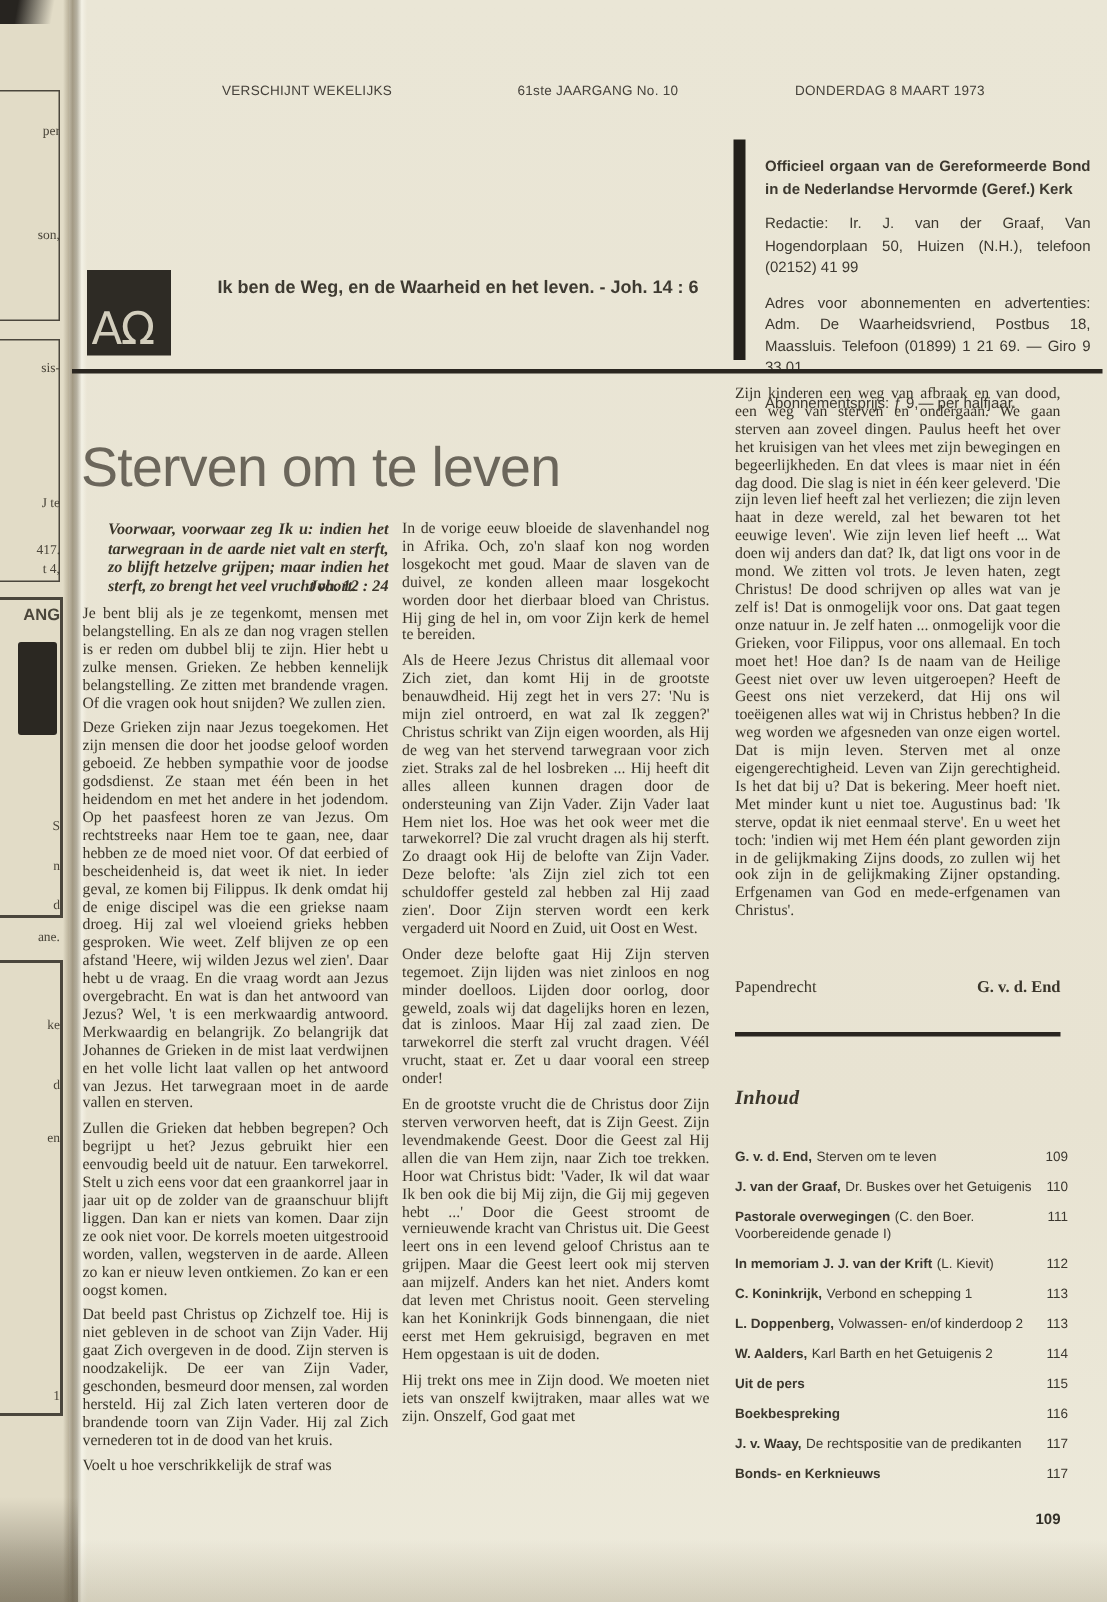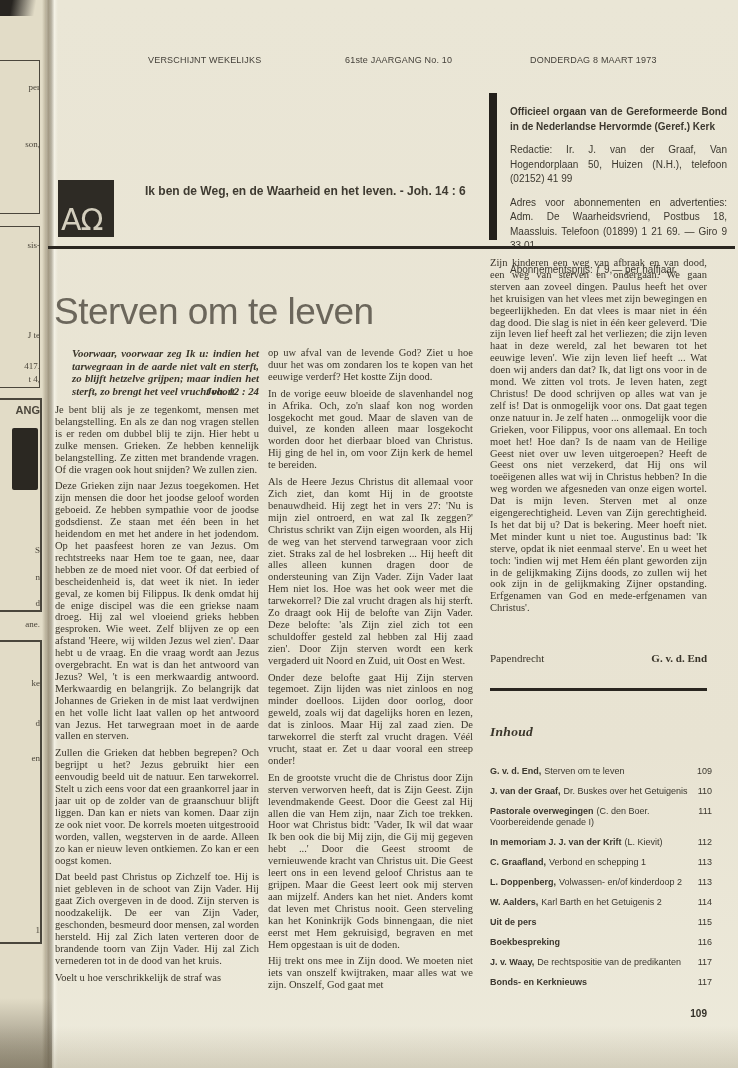--- a/index.html
+++ b/index.html
@@ -58,21 +58,21 @@
 <body>
 
 <div class="canvas">
 
   <div class="strip">
     <div class="edge-box" style="top:60px;height:152px;"></div>
     <div class="edge-box" style="top:226px;height:160px;"></div>
     <div class="edge-box" style="top:398px;height:210px;border-width:2.5px;"></div>
     <div class="edge-box" style="top:640px;height:300px;border-width:2px;"></div>
     <div class="frag" style="top:82px;">per</div>
-    <div class="frag" style="top:139px;">son,</div>
+    <div class="frag" style="top:151px;">son,</div>
     <div class="frag" style="top:240px;">sis-</div>
     <div class="frag" style="top:330px;">J te</div>
     <div class="frag" style="top:361px;">417.</div>
     <div class="frag" style="top:374px;">t 4,</div>
     <div class="frag" style="top:404px;font-weight:bold;font-family:'Liberation Sans',sans-serif;font-size:11px;">ANG</div>
     <div class="edge-glyph" style="top:428px;height:62px;"></div>
     <div class="frag" style="top:545px;">S</div>
     <div class="frag" style="top:572px;">n</div>
     <div class="frag" style="top:598px;">d</div>
     <div class="frag" style="top:619px;">ane.</div>
@@ -112,21 +112,20 @@
 
   <div class="bodycol col1">
     <p>Je bent blij als je ze tegenkomt, mensen met belangstelling. En als ze dan nog vragen stellen is er reden om dubbel blij te zijn. Hier hebt u zulke mensen. Grieken. Ze hebben kennelijk belangstelling. Ze zitten met brandende vragen. Of die vragen ook hout snijden? We zullen zien.</p>
     <p>Deze Grieken zijn naar Jezus toegekomen. Het zijn mensen die door het joodse geloof worden geboeid. Ze hebben sympathie voor de joodse godsdienst. Ze staan met één been in het heidendom en met het andere in het jodendom. Op het paasfeest horen ze van Jezus. Om rechtstreeks naar Hem toe te gaan, nee, daar hebben ze de moed niet voor. Of dat eerbied of bescheidenheid is, dat weet ik niet. In ieder geval, ze komen bij Filippus. Ik denk omdat hij de enige discipel was die een griekse naam droeg. Hij zal wel vloeiend grieks hebben gesproken. Wie weet. Zelf blijven ze op een afstand 'Heere, wij wilden Jezus wel zien'. Daar hebt u de vraag. En die vraag wordt aan Jezus overgebracht. En wat is dan het antwoord van Jezus? Wel, 't is een merkwaardig antwoord. Merkwaardig en belangrijk. Zo belangrijk dat Johannes de Grieken in de mist laat verdwijnen en het volle licht laat vallen op het antwoord van Jezus. Het tarwegraan moet in de aarde vallen en sterven.</p>
     <p>Zullen die Grieken dat hebben begrepen? Och begrijpt u het? Jezus gebruikt hier een eenvoudig beeld uit de natuur. Een tarwekorrel. Stelt u zich eens voor dat een graankorrel jaar in jaar uit op de zolder van de graanschuur blijft liggen. Dan kan er niets van komen. Daar zijn ze ook niet voor. De korrels moeten uitgestrooid worden, vallen, wegsterven in de aarde. Alleen zo kan er nieuw leven ontkiemen. Zo kan er een oogst komen.</p>
     <p>Dat beeld past Christus op Zichzelf toe. Hij is niet gebleven in de schoot van Zijn Vader. Hij gaat Zich overgeven in de dood. Zijn sterven is noodzakelijk. De eer van Zijn Vader, geschonden, besmeurd door mensen, zal worden hersteld. Hij zal Zich laten verteren door de brandende toorn van Zijn Vader. Hij zal Zich vernederen tot in de dood van het kruis.</p>
     <p>Voelt u hoe verschrikkelijk de straf was</p>
   </div>
 
   <div class="bodycol col2">
-    <p>op uw afval van de levende God? Ziet u hoe duur het was om zondaren los te kopen van het eeuwige verderf? Het kostte Zijn dood.</p>
     <p>In de vorige eeuw bloeide de slavenhandel nog in Afrika. Och, zo'n slaaf kon nog worden losgekocht met goud. Maar de slaven van de duivel, ze konden alleen maar losgekocht worden door het dierbaar bloed van Christus. Hij ging de hel in, om voor Zijn kerk de hemel te bereiden.</p>
     <p>Als de Heere Jezus Christus dit allemaal voor Zich ziet, dan komt Hij in de grootste benauwdheid. Hij zegt het in vers 27: 'Nu is mijn ziel ontroerd, en wat zal Ik zeggen?' Christus schrikt van Zijn eigen woorden, als Hij de weg van het stervend tarwegraan voor zich ziet. Straks zal de hel losbreken ... Hij heeft dit alles alleen kunnen dragen door de ondersteuning van Zijn Vader. Zijn Vader laat Hem niet los. Hoe was het ook weer met die tarwekorrel? Die zal vrucht dragen als hij sterft. Zo draagt ook Hij de belofte van Zijn Vader. Deze belofte: 'als Zijn ziel zich tot een schuldoffer gesteld zal hebben zal Hij zaad zien'. Door Zijn sterven wordt een kerk vergaderd uit Noord en Zuid, uit Oost en West.</p>
     <p>Onder deze belofte gaat Hij Zijn sterven tegemoet. Zijn lijden was niet zinloos en nog minder doelloos. Lijden door oorlog, door geweld, zoals wij dat dagelijks horen en lezen, dat is zinloos. Maar Hij zal zaad zien. De tarwekorrel die sterft zal vrucht dragen. Véél vrucht, staat er. Zet u daar vooral een streep onder!</p>
     <p>En de grootste vrucht die de Christus door Zijn sterven verworven heeft, dat is Zijn Geest. Zijn levendmakende Geest. Door die Geest zal Hij allen die van Hem zijn, naar Zich toe trekken. Hoor wat Christus bidt: 'Vader, Ik wil dat waar Ik ben ook die bij Mij zijn, die Gij mij gegeven hebt ...' Door die Geest stroomt de vernieuwende kracht van Christus uit. Die Geest leert ons in een levend geloof Christus aan te grijpen. Maar die Geest leert ook mij sterven aan mijzelf. Anders kan het niet. Anders komt dat leven met Christus nooit. Geen sterveling kan het Koninkrijk Gods binnengaan, die niet eerst met Hem gekruisigd, begraven en met Hem opgestaan is uit de doden.</p>
     <p>Hij trekt ons mee in Zijn dood. We moeten niet iets van onszelf kwijtraken, maar alles wat we zijn. Onszelf, God gaat met</p>
   </div>
 
   <div class="bodycol col3">
     <p>Zijn kinderen een weg van afbraak en van dood, een weg van sterven en ondergaan. We gaan sterven aan zoveel dingen. Paulus heeft het over het kruisigen van het vlees met zijn bewegingen en begeerlijkheden. En dat vlees is maar niet in één dag dood. Die slag is niet in één keer geleverd. 'Die zijn leven lief heeft zal het verliezen; die zijn leven haat in deze wereld, zal het bewaren tot het eeuwige leven'. Wie zijn leven lief heeft ... Wat doen wij anders dan dat? Ik, dat ligt ons voor in de mond. We zitten vol trots. Je leven haten, zegt Christus! De dood schrijven op alles wat van je zelf is! Dat is onmogelijk voor ons. Dat gaat tegen onze natuur in. Je zelf haten ... onmogelijk voor die Grieken, voor Filippus, voor ons allemaal. En toch moet het! Hoe dan? Is de naam van de Heilige Geest niet over uw leven uitgeroepen? Heeft de Geest ons niet verzekerd, dat Hij ons wil toeëigenen alles wat wij in Christus hebben? In die weg worden we afgesneden van onze eigen wortel. Dat is mijn leven. Sterven met al onze eigengerechtigheid. Leven van Zijn gerechtigheid. Is het dat bij u? Dat is bekering. Meer hoeft niet. Met minder kunt u niet toe. Augustinus bad: 'Ik sterve, opdat ik niet eenmaal sterve'. En u weet het toch: 'indien wij met Hem één plant geworden zijn in de gelijkmaking Zijns doods, zo zullen wij het ook zijn in de gelijkmaking Zijner opstanding. Erfgenamen van God en mede-erfgenamen van Christus'.</p>
   </div>
@@ -151,21 +150,21 @@
     </div>
     <div class="toc-row">
       <span class="toc-text"><b>Pastorale overwegingen</b><span>(C. den Boer. Voorbereidende genade I)</span></span>
       <span class="toc-page">111</span>
     </div>
     <div class="toc-row">
       <span class="toc-text"><b>In memoriam J. J. van der Krift</b><span>(L. Kievit)</span></span>
       <span class="toc-page">112</span>
     </div>
     <div class="toc-row">
-      <span class="toc-text"><b>C. Graafland,</b><span>Verbond en schepping 1</span></span>
+      <span class="toc-text"><b>C. Koninkrijk,</b><span>Verbond en schepping 1</span></span>
       <span class="toc-page">113</span>
     </div>
     <div class="toc-row">
       <span class="toc-text"><b>L. Doppenberg,</b><span>Volwassen- en/of kinderdoop 2</span></span>
       <span class="toc-page">113</span>
     </div>
     <div class="toc-row">
       <span class="toc-text"><b>W. Aalders,</b><span>Karl Barth en het Getuigenis 2</span></span>
       <span class="toc-page">114</span>
     </div>

